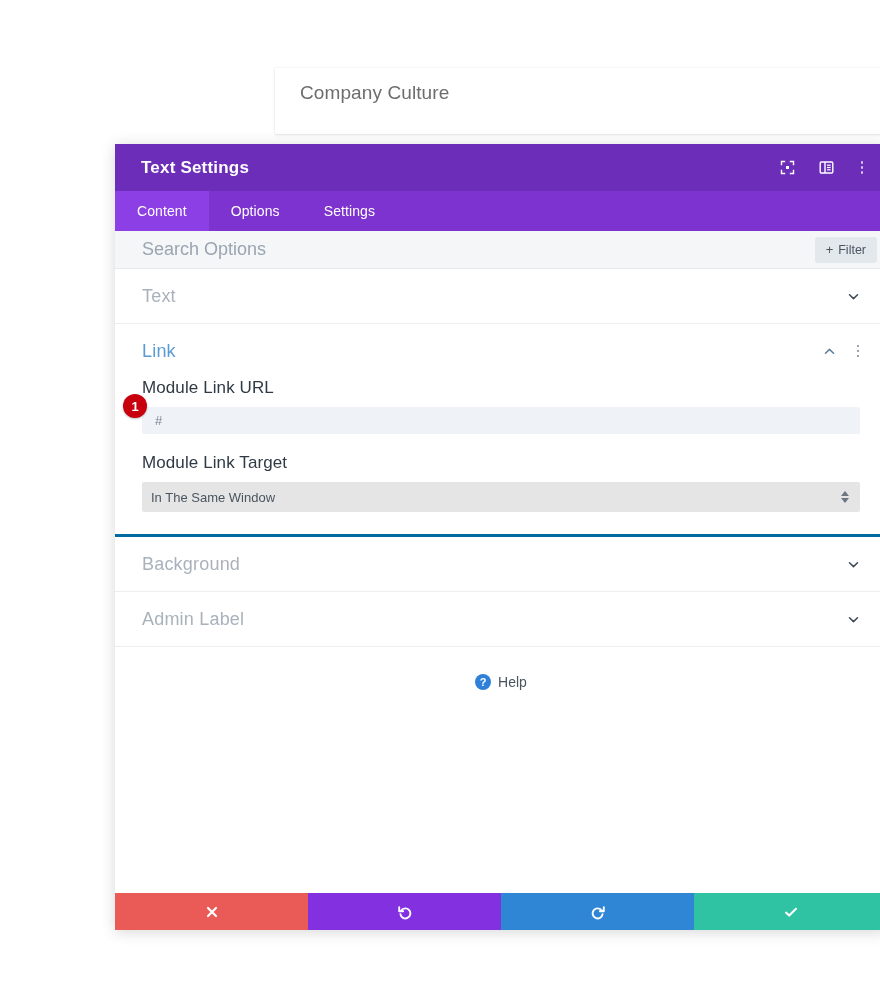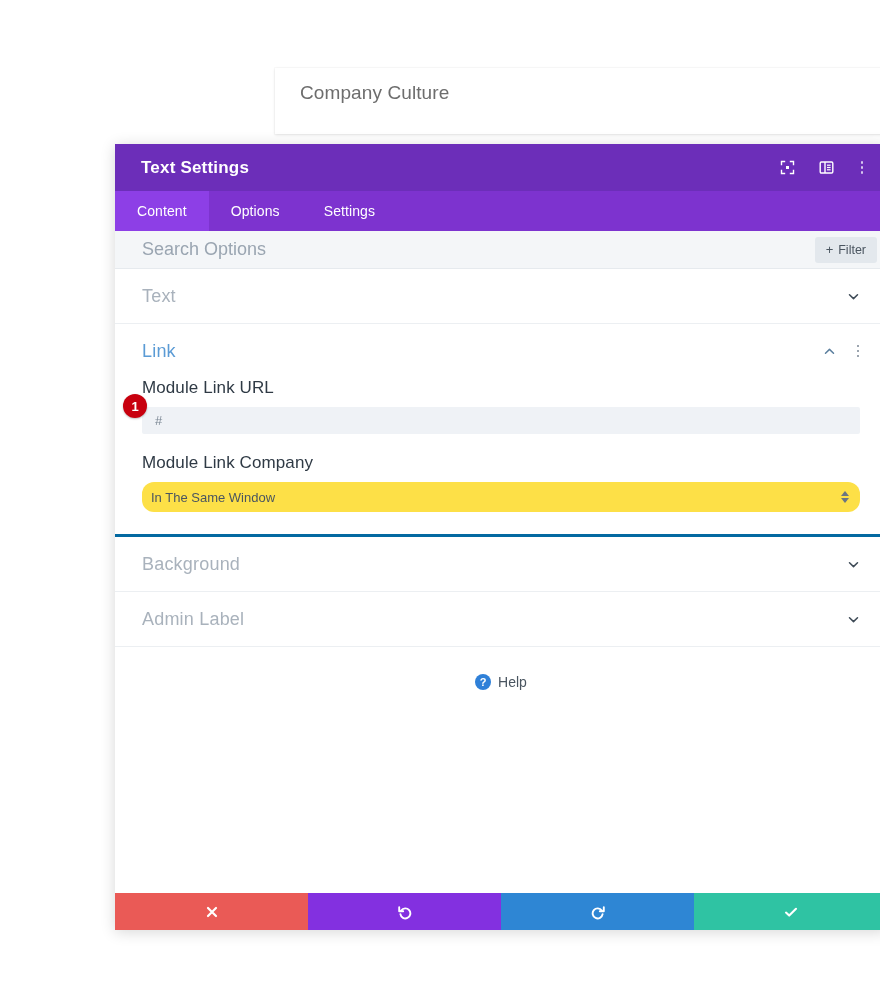--- a/index.html
+++ b/index.html
@@ -217,23 +217,23 @@
     border-radius: 2px;
     padding: 0 13px;
     font-family: "Liberation Sans", sans-serif;
     font-size: 13px;
     color: #7b8794;
     outline: none;
   }
   .field-select {
     width: 100%;
     height: 30px;
-    background: #fde047;
+    background: #e5e5e5;
     border: none;
-    border-radius: 12px;
+    border-radius: 2px;
     padding: 0 44px 0 9px;
     font-family: "Liberation Sans", sans-serif;
     font-size: 13px;
     color: #4a5560;
     outline: none;
     appearance: none;
     -webkit-appearance: none;
     cursor: pointer;
   }
   .select-wrap { position: relative; }
@@ -401,21 +401,21 @@
           </div>
         </div>
 
         <div class="field">
           <label class="field-label">Module Link URL</label>
           <div class="badge">1</div>
           <input class="field-input" type="text" value="#" style="">
         </div>
 
         <div class="field">
-          <label class="field-label">Module Link Company</label>
+          <label class="field-label">Module Link Target</label>
           <div class="select-wrap">
             <select class="field-select">
               <option>In The Same Window</option>
               <option>In The New Tab</option>
             </select>
             <div class="select-arrows">
               <span class="up"></span>
               <span class="down"></span>
             </div>
           </div>

